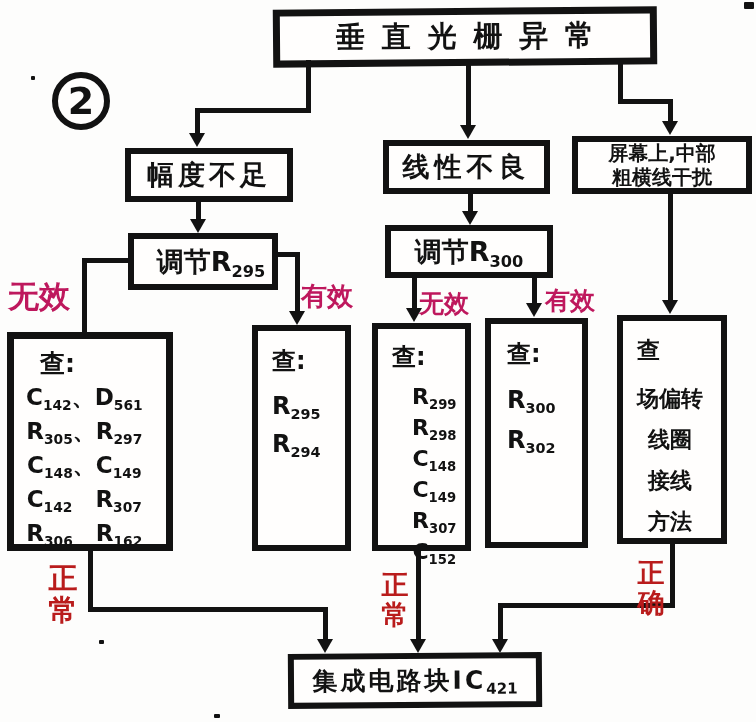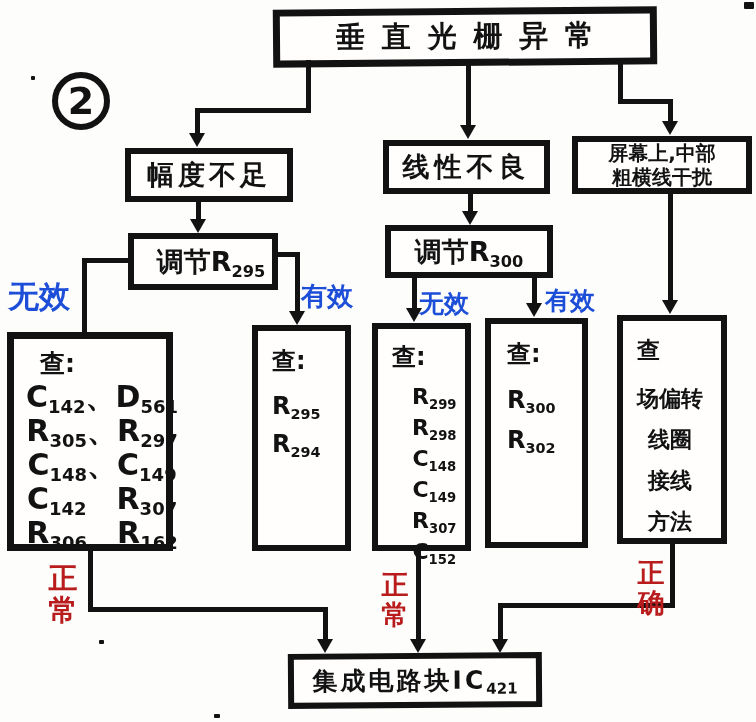--- a/index.html
+++ b/index.html
@@ -15,21 +15,21 @@
     font-weight:700; color:#121212; text-align:center;
   }
   .thick { border-width:7px; }
   .col { flex-direction:column; align-items:flex-start; justify-content:flex-start; }
   .ln { position:absolute; background:#121212; }
   .ar {
     position:absolute; width:0; height:0;
     border-left:8px solid transparent; border-right:8px solid transparent;
     border-top:14px solid #121212;
   }
-  .lbl { position:absolute; font-weight:700; color:#1d4ed8; white-space:nowrap; }
+  .lbl { position:absolute; font-weight:700; color:#be185d; white-space:nowrap; }
   .vlbl { position:absolute; font-weight:700; color:#b91c1c; width:34px;
           word-break:break-all; line-height:1.12; text-align:center; }
   .circ {
     position:absolute; border:6px solid #121212; border-radius:50%;
     display:flex; align-items:center; justify-content:center;
     font-weight:700; background:#fffefd;
   }
   sub { font-size:0.60em; line-height:0; vertical-align:-0.35em; letter-spacing:0; }
   .rows div { white-space:pre; }
   .speck { position:absolute; background:#121212; border-radius:1px; }
@@ -102,21 +102,21 @@
 
   <div class="ln" style="left:532px; top:278px; width:5px; height:32px;"></div>
   <div class="ar" style="left:526px; top:303px;"></div>
   <div class="lbl" style="left:545px; top:284px; font-size:25px;">有效</div>
 
   <div class="ln" style="left:668px; top:194px; width:5px; height:113px;"></div>
   <div class="ar" style="left:662px; top:300px;"></div>
 
   <div class="bx thick col" style="left:7px; top:332px; width:166px; height:219px; padding:8px 0 0 12px;">
     <div style="font-size:25px; padding-left:14px;">查:</div>
-    <div class="rows" style="font-size:30px; line-height:34px;">
+    <div class="rows" style="font-size:23px; line-height:34px;">
       <div>C<sub>142</sub>、D<sub>561</sub></div>
       <div>R<sub>305</sub>、R<sub>297</sub></div>
       <div>C<sub>148</sub>、C<sub>149</sub></div>
       <div>C<sub>142</sub>　R<sub>307</sub></div>
       <div>R<sub>306</sub>　R<sub>162</sub></div>
     </div>
   </div>
 
   <div class="bx col" style="left:252px; top:325px; width:99px; height:226px; padding:14px 0 0 14px;">
     <div style="font-size:24px; margin-bottom:10px;">查:</div>

